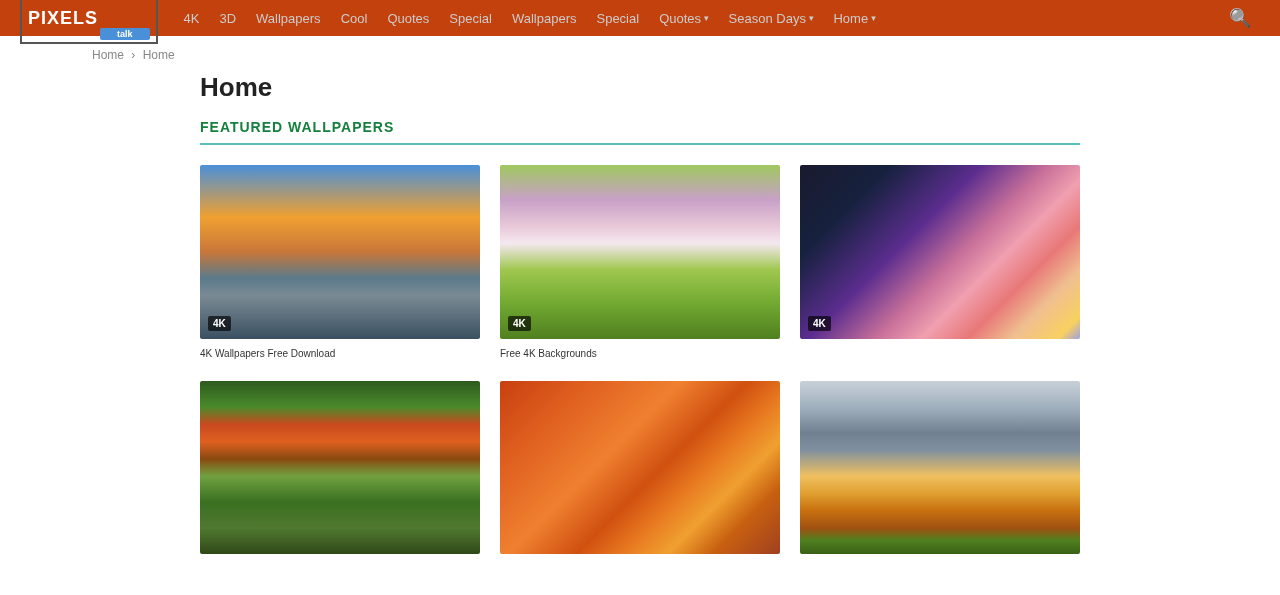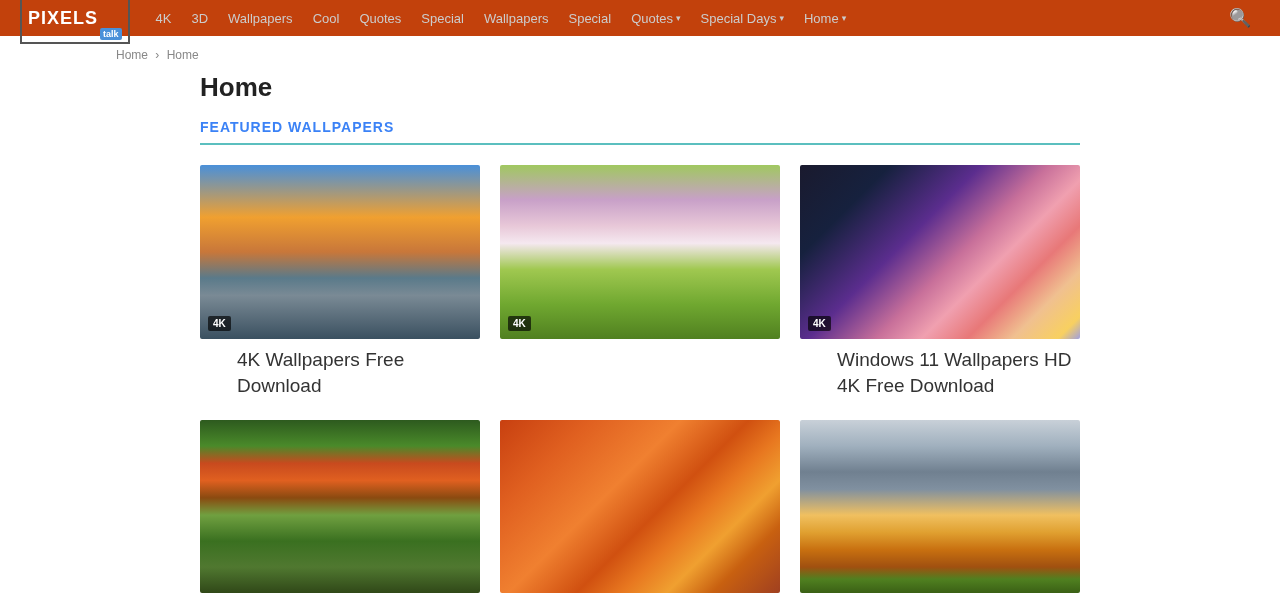--- a/index.html
+++ b/index.html
@@ -25,21 +25,21 @@
     .logo-pixels {
       color: #fff;
       font-size: 18px;
       font-weight: bold;
       letter-spacing: 1px;
     }
     .logo-talk {
       background: #4a90d9;
       color: #fff;
       font-size: 9px;
-      padding: 1px 3px;
+      padding: 1px 17px;
       margin-left: 2px;
       border-radius: 2px;
       font-weight: bold;
       vertical-align: super;
       margin-top: 32px;
     }
     .nav-items {
       display: flex;
       align-items: center;
       gap: 4px;
@@ -60,21 +60,21 @@
     .search-icon-nav {
       color: #ccc;
       font-size: 18px;
       cursor: pointer;
       margin-left: auto;
       padding: 4px 8px;
     }
 
     
     .breadcrumb {
-      padding: 12px 116px 6px;
+      padding: 12px 92px 6px;
       font-size: 12px;
       color: #888;
     }
     .breadcrumb a { color: #888; text-decoration: none; }
     .breadcrumb-sep { margin: 0 4px; }
 
     
     .page-title {
       padding: 4px 200px 16px;
       font-size: 26px;
@@ -85,21 +85,21 @@
     
     .main-content {
       padding: 0 200px 40px;
     }
 
     
     .section-header {
       font-size: 14px;
       font-weight: bold;
       letter-spacing: 1px;
-      color: #3b82f6;
+      color: #15803d;
       border-bottom: 2px solid #5bbfbf;
       padding-bottom: 8px;
       margin-bottom: 20px;
       text-transform: uppercase;
     }
 
     
     .wallpaper-grid {
       display: grid;
       grid-template-columns: repeat(3, 1fr);
@@ -148,24 +148,23 @@
       left: 8px;
       background: rgba(0,0,0,0.65);
       color: #fff;
       font-size: 10px;
       font-weight: bold;
       padding: 2px 5px;
       border-radius: 2px;
     }
     .wallpaper-label {
       margin-top: 8px;
-      font-size: 19px;
+      font-size: 10px;
       color: #333;
       line-height: 1.4;
-      margin-left: 37px;
     }
   </style>
 </head>
 <body>
 
 <nav>
   <div class="logo-box">
     <span class="logo-pixels">PIXELS</span>
     <span class="logo-talk">talk</span>
   </div>
@@ -176,21 +175,21 @@
     <a class="nav-item">Cool</a>
     <a class="nav-item">Quotes</a>
     <a class="nav-item">Special</a>
     <a class="nav-item">Wallpapers</a>
     <a class="nav-item">Special</a>
     <a class="nav-item">
       <span>Quotes</span>
       <span class="nav-chevron">▾</span>
     </a>
     <a class="nav-item">
-      <span>Special Days</span>
+      <span>Season Days</span>
       <span class="nav-chevron">▾</span>
     </a>
     <a class="nav-item">
       <span>Home</span>
       <span class="nav-chevron">▾</span>
     </a>
   </div>
   <span class="search-icon-nav">🔍</span>
 </nav>
 
@@ -213,28 +212,28 @@
         <span class="badge-4k">4K</span>
       </div>
       <div class="wallpaper-label">4K Wallpapers Free Download</div>
     </div>
 
     <div class="wallpaper-card">
       <div class="wallpaper-thumb">
         <div class="wallpaper-thumb-inner img-cherry"></div>
         <span class="badge-4k">4K</span>
       </div>
+      <div class="wallpaper-label">Free 4K Backgrounds</div>
     </div>
 
     <div class="wallpaper-card">
       <div class="wallpaper-thumb">
         <div class="wallpaper-thumb-inner img-windows11"></div>
         <span class="badge-4k">4K</span>
       </div>
-      <div class="wallpaper-label">Windows 11 Wallpapers HD 4K Free Download</div>
     </div>
   </div>
 
   <div class="wallpaper-grid">
 
     <div class="wallpaper-card">
       <div class="wallpaper-thumb">
         <div class="wallpaper-thumb-inner img-forest-waterfall"></div>
       </div>
     </div>

